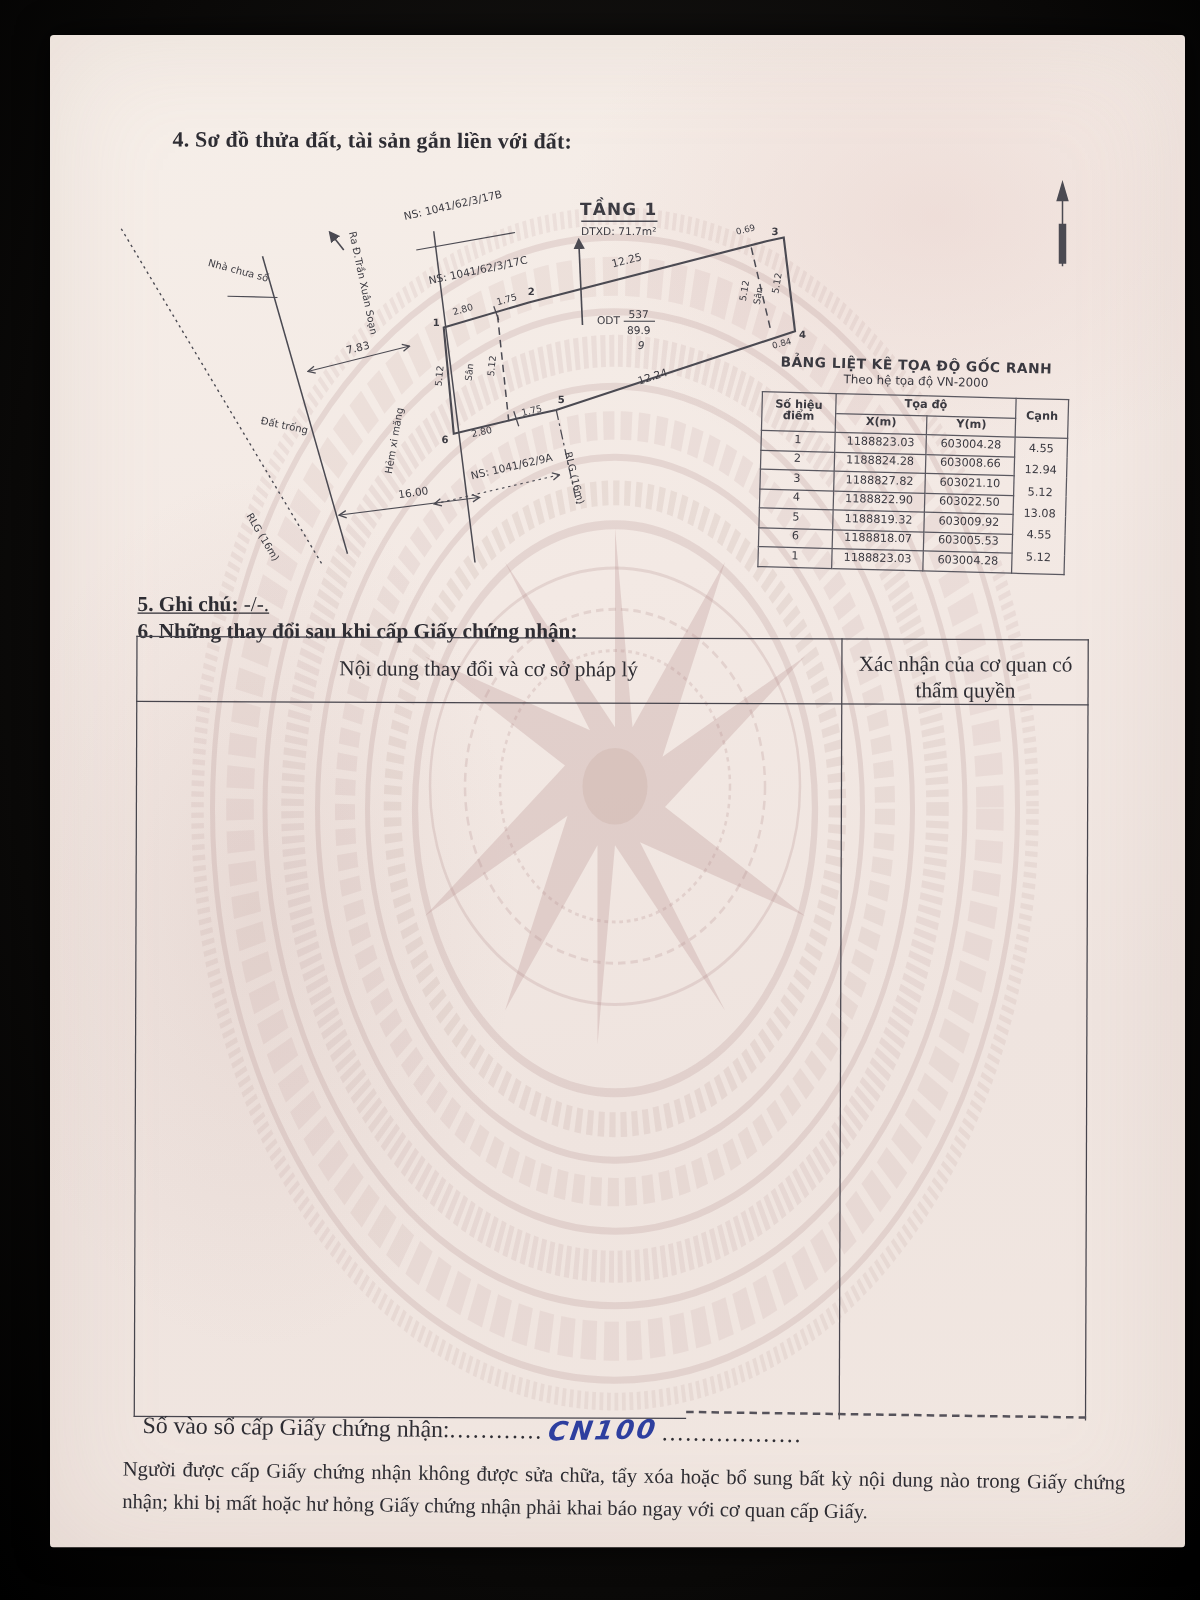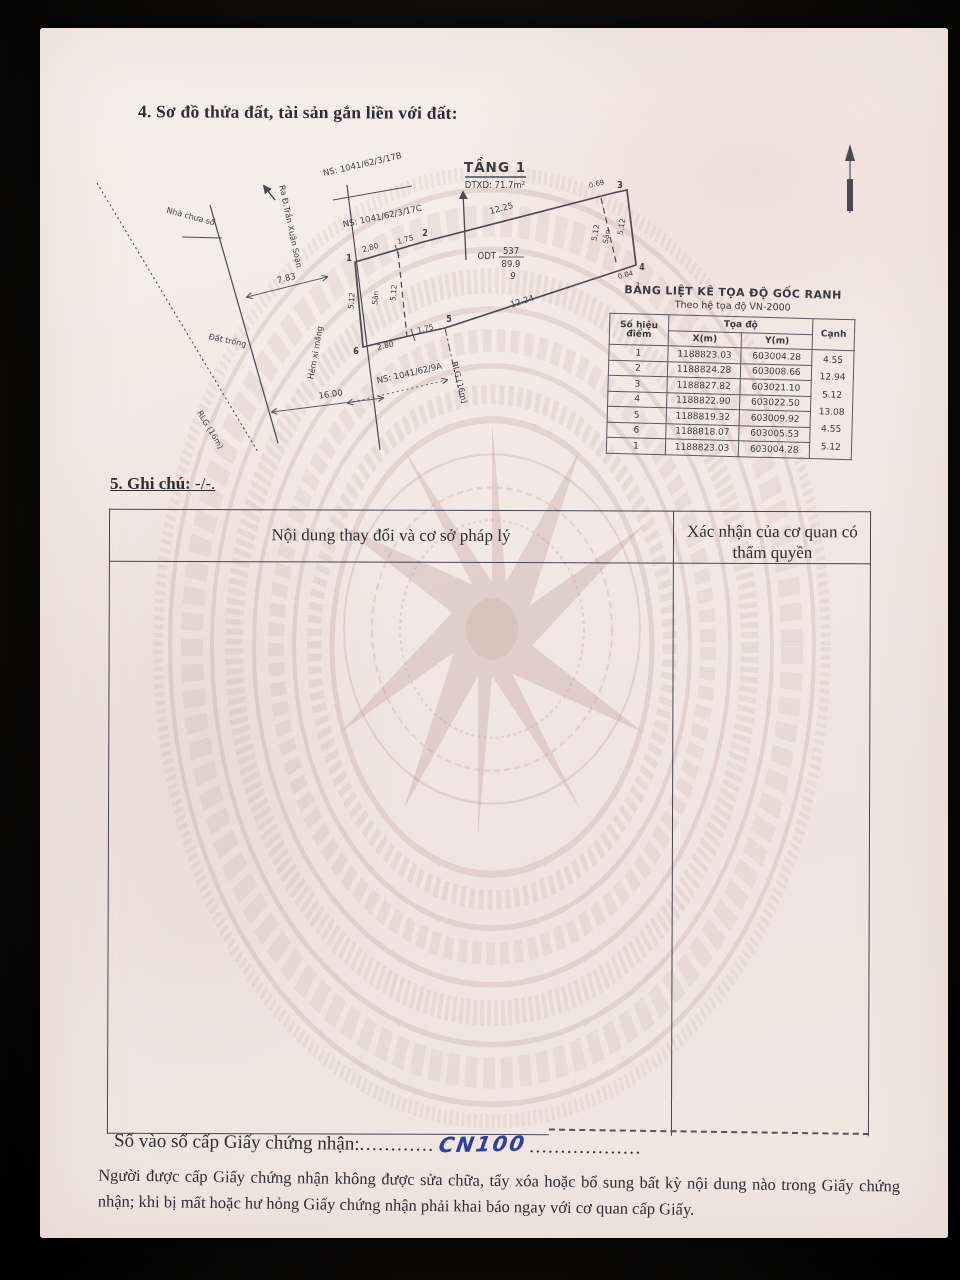--- a/index.html
+++ b/index.html
@@ -236,20 +236,21 @@
               <td>1188823.03</td>
               <td>603004.28</td>
             </tr>
       </tbody>
         </table>
     </div>
 
     <div class="txt s5-line">
       <span class="b">5. Ghi chú:</span><span> -/-.</span>
     </div>
+    <div class="txt s6-title">6. Những thay đổi sau khi cấp Giấy chứng nhận:</div>
 
     <div class="bigtab">
       <div class="outer"></div>
       <div class="c2" style="position:absolute;right:0;top:0;">
         <div class="hd h2t" style="width:180px;text-align:center;">Xác nhận của cơ quan có thẩm quyền</div>
       </div>
       <div class="hrow">
         <div class="c1">
           <div class="hd">Nội dung thay đổi và cơ sở pháp lý</div>
         </div>

